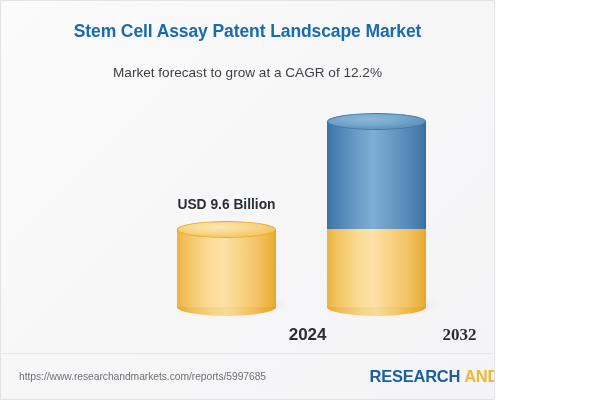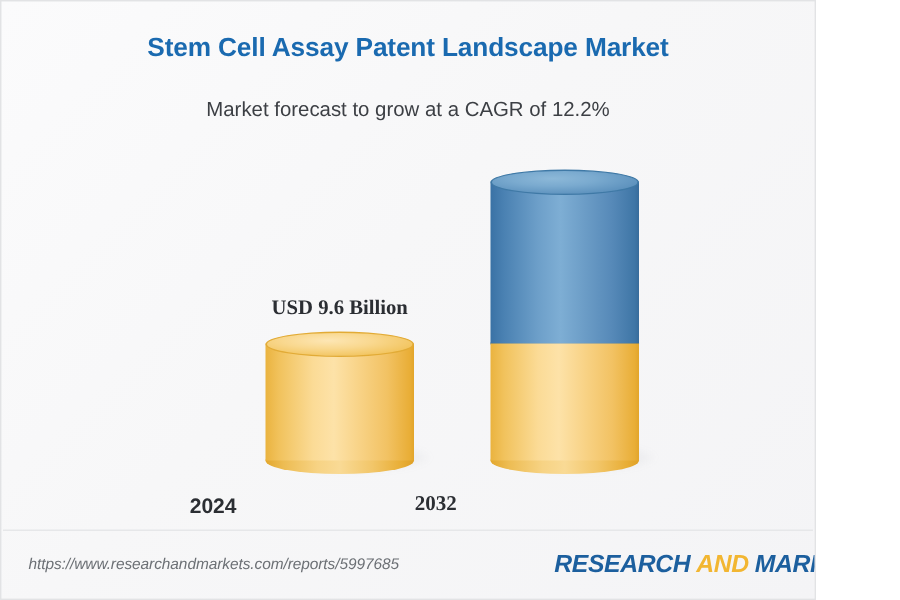--- a/index.html
+++ b/index.html
@@ -7,21 +7,21 @@
     padding: 0;
     background: #ffffff;
   }
   body {
     font-family: "Liberation Sans", sans-serif;
     -webkit-font-smoothing: antialiased;
   }
 
   #page {
     position: relative;
-    width: 544px;
+    width: 495px;
     height: 400px;
     box-sizing: border-box;
     background: linear-gradient(135deg, #fbfbfc 0%, #f7f7f8 45%, #f4f4f6 100%);
     border: 1px solid #e2e3e5;
     overflow: hidden;
   }
 
   
   .header {
     position: absolute;
@@ -158,30 +158,30 @@
     position: absolute;
     width: 200px;
     left: 50%;
     margin-left: -100px;
     text-align: center;
     font-size: 13.8px;
     font-weight: bold;
     color: #2b2e33;
     white-space: nowrap;
   }
-  .g2024 .value-label { top: -32px; font-family: Liberation Serif, serif; }
+  .g2024 .value-label { top: -32px; }
 
   .year-label {
     position: absolute;
     bottom: -38px;
     width: 200px;
     left: 50%;
     margin-left: -100px;
-    text-align: left;
-    font-size: 14px;
+    text-align: right;
+    font-size: 17px;
     font-weight: bold;
     color: #2b2e33;
   }
 
   
   .footer-rule {
     position: absolute;
     left: 1px;
     right: 1px;
     top: 352px;
@@ -192,21 +192,20 @@
     position: absolute;
     left: 0;
     top: 353px;
     width: 600px;
     height: 45px;
     display: flex;
     align-items: center;
     justify-content: space-between;
     padding: 0 18px;
     box-sizing: border-box;
-    font-style: italic;
   }
   .source-url {
     font-size: 10.3px;
     color: #6c7075;
     letter-spacing: -0.05px;
   }
   .logo {
     text-align: right;
     line-height: 1;
     margin-left: 24px;

